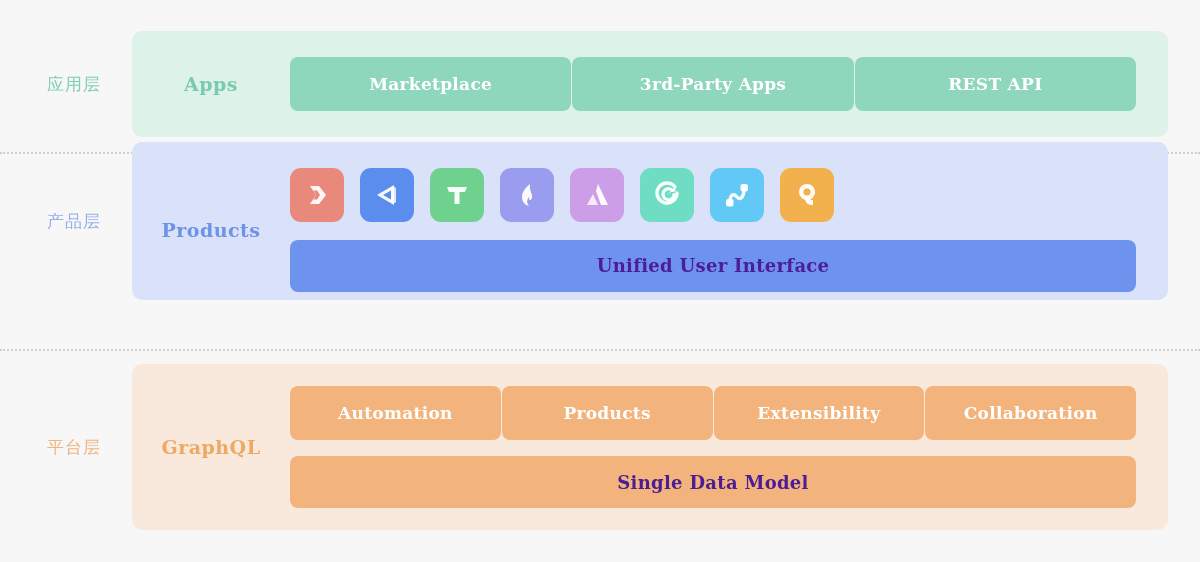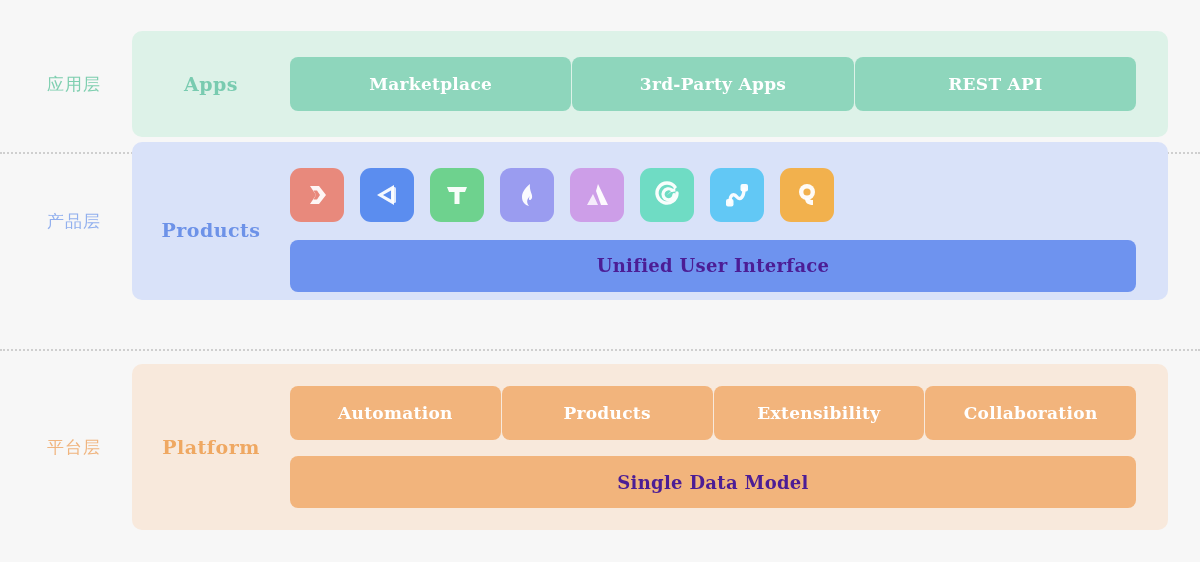--- a/index.html
+++ b/index.html
@@ -248,21 +248,21 @@
         <div class="wide-bar" id="uui-bar">Unified User Interface</div>
       </div>
     </div>
   </div>
 
   <div class="divider" id="divider-2"></div>
 
   <div class="layer-row" id="platform-row">
     <div class="side-label" id="platform-label">平台层</div>
     <div class="panel" id="platform-panel">
-      <div class="panel-title" id="platform-title">Platform</div>
+      <div class="panel-title" id="platform-title">GraphQL</div>
       <div class="panel-body">
         <div class="chip-row">
           <div class="chip chip-platform">Automation</div>
           <div class="chip chip-platform">Products</div>
           <div class="chip chip-platform">Extensibility</div>
           <div class="chip chip-platform">Collaboration</div>
         </div>
         <div class="wide-bar" id="sdm-bar">Single Data Model</div>
       </div>
     </div>

